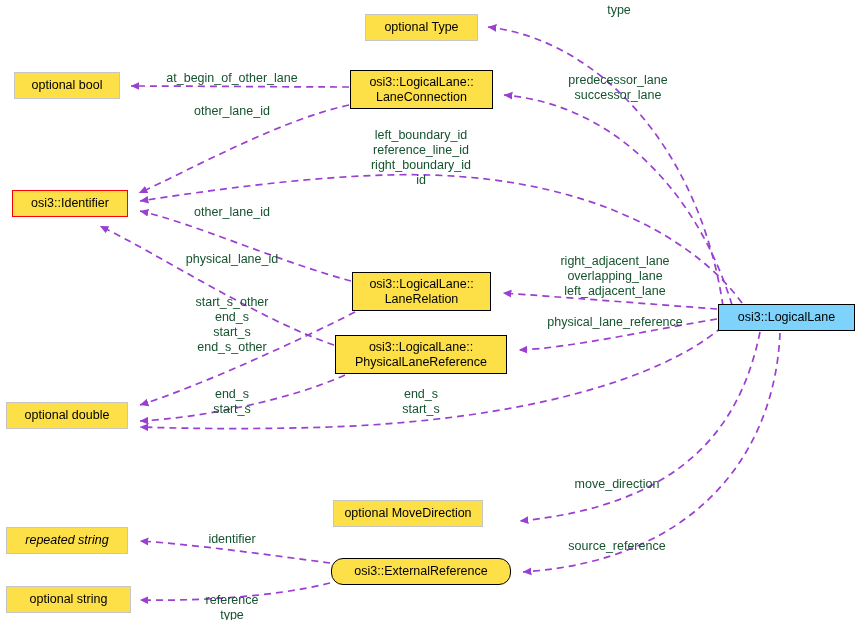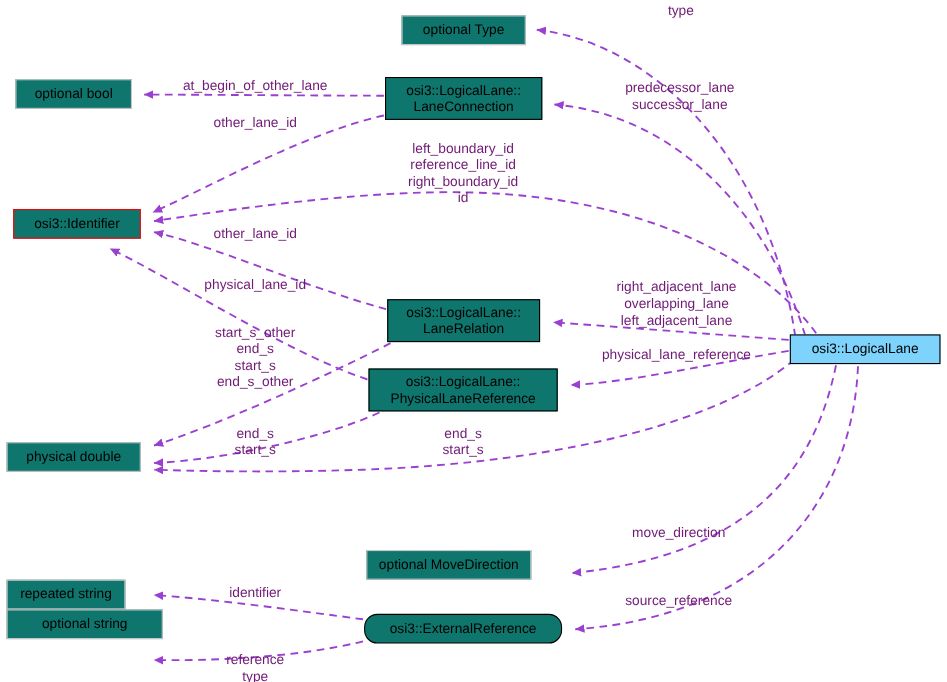--- a/index.html
+++ b/index.html
@@ -27,39 +27,39 @@
     position: absolute;
     box-sizing: border-box;
     display: flex;
     align-items: center;
     justify-content: center;
     text-align: center;
     font-size: 12.5px;
     color: #000000;
     line-height: 1.18;
     white-space: pre-line;
-    background: #0f766e;
+    background: #fde047;
   }
   .node.plain {
     border: 1px solid #c6c6c6;
   }
   .node.strong {
     border: 1.6px solid #000000;
   }
   .node.highlight {
     border: 1.6px solid #000000;
     background: #7dd3fc;
   }
   .node.redborder {
     border: 1.8px solid #ff0000;
   }
   .edge-label {
     position: absolute;
     font-size: 12.5px;
-    color: #701a75;
+    color: #14532d;
     line-height: 1.2;
     text-align: center;
     white-space: pre-line;
     transform: translateX(-50%);
   }
 </style>
 </head>
 <body>
 
 <div id="diagram">
@@ -109,25 +109,25 @@
   <div class="node plain" style="left:365px;top:14px;width:113px;height:27px;">optional Type</div>
   <div class="node plain" style="left:14px;top:72px;width:106px;height:27px;">optional bool</div>
   <div class="node strong" style="left:350px;top:70px;width:143px;height:39px;">osi3::LogicalLane::
 LaneConnection</div>
   <div class="node redborder" style="left:12px;top:190px;width:116px;height:27px;">osi3::Identifier</div>
   <div class="node strong" style="left:352px;top:272px;width:139px;height:39px;">osi3::LogicalLane::
 LaneRelation</div>
   <div class="node strong" style="left:335px;top:335px;width:172px;height:39px;">osi3::LogicalLane::
 PhysicalLaneReference</div>
   <div class="node highlight" style="left:718px;top:304px;width:137px;height:27px;">osi3::LogicalLane</div>
-  <div class="node plain" style="left:6px;top:402px;width:122px;height:27px;">physical double</div>
+  <div class="node plain" style="left:6px;top:402px;width:122px;height:27px;">optional double</div>
   <div class="node plain" style="left:333px;top:500px;width:150px;height:27px;">optional MoveDirection</div>
-  <div class="node plain" style="left:6px;top:527px;width:108px;height:27px;">repeated string</div>
+  <div class="node plain" style="left:6px;top:527px;width:122px;height:27px;font-style:italic;">repeated string</div>
   <div class="node strong" style="left:331px;top:558px;width:180px;height:27px;border-radius:12px;">osi3::ExternalReference</div>
-  <div class="node plain" style="left:6px;top:554px;width:142px;height:27px;">optional string</div>
+  <div class="node plain" style="left:6px;top:586px;width:125px;height:27px;">optional string</div>
 
   <div class="edge-label" style="left:619px;top:3px;">type</div>
   <div class="edge-label" style="left:232px;top:71px;">at_begin_of_other_lane</div>
   <div class="edge-label" style="left:618px;top:73px;">predecessor_lane
 successor_lane</div>
   <div class="edge-label" style="left:232px;top:104px;">other_lane_id</div>
   <div class="edge-label" style="left:421px;top:128px;">left_boundary_id
 reference_line_id
 right_boundary_id
 id</div>

